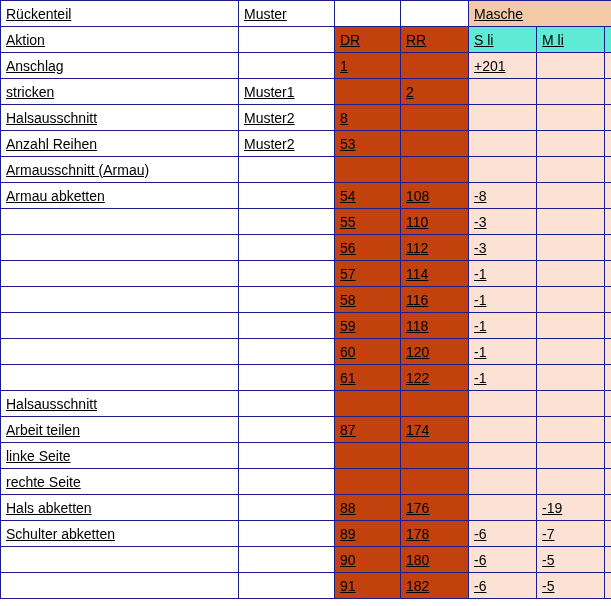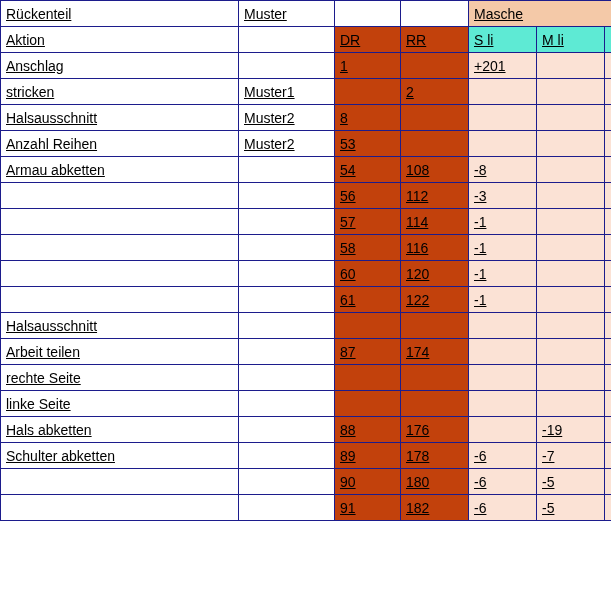--- a/index.html
+++ b/index.html
@@ -134,31 +134,49 @@
       <tr>
         <td>Anzahl Reihen</td>
         <td>Muster2</td>
         <td class="num blue">53</td>
         <td class="num blue-lt"></td>
         <td class="peach "></td>
         <td class="peach "></td>
         <td class="peach"></td>
       </tr>
       <tr>
+        <td>Armausschnitt (Armau)</td>
+        <td></td>
+        <td class="num blue"></td>
+        <td class="num blue-lt"></td>
+        <td class="peach "></td>
+        <td class="peach "></td>
+        <td class="peach"></td>
+      </tr>
+      <tr>
         <td>Armau abketten</td>
         <td></td>
         <td class="num blue">54</td>
         <td class="num blue-lt">108</td>
         <td class="peach red">-8</td>
         <td class="peach "></td>
         <td class="peach"></td>
       </tr>
       <tr>
         <td></td>
         <td></td>
+        <td class="num blue">55</td>
+        <td class="num blue-lt">110</td>
+        <td class="peach red">-3</td>
+        <td class="peach "></td>
+        <td class="peach"></td>
+      </tr>
+      <tr>
+        <td></td>
+        <td></td>
         <td class="num blue">56</td>
         <td class="num blue-lt">112</td>
         <td class="peach red">-3</td>
         <td class="peach "></td>
         <td class="peach"></td>
       </tr>
       <tr>
         <td></td>
         <td></td>
         <td class="num blue">57</td>
@@ -172,20 +190,29 @@
         <td></td>
         <td class="num blue">58</td>
         <td class="num blue-lt">116</td>
         <td class="peach red">-1</td>
         <td class="peach "></td>
         <td class="peach"></td>
       </tr>
       <tr>
         <td></td>
         <td></td>
+        <td class="num blue">59</td>
+        <td class="num blue-lt">118</td>
+        <td class="peach red">-1</td>
+        <td class="peach "></td>
+        <td class="peach"></td>
+      </tr>
+      <tr>
+        <td></td>
+        <td></td>
         <td class="num blue">60</td>
         <td class="num blue-lt">120</td>
         <td class="peach red">-1</td>
         <td class="peach "></td>
         <td class="peach"></td>
       </tr>
       <tr>
         <td></td>
         <td></td>
         <td class="num blue">61</td>
@@ -206,30 +233,30 @@
       <tr>
         <td>Arbeit teilen</td>
         <td></td>
         <td class="num blue">87</td>
         <td class="num blue-lt">174</td>
         <td class="peach "></td>
         <td class="peach "></td>
         <td class="peach"></td>
       </tr>
       <tr>
+        <td>linke Seite</td>
+        <td></td>
+        <td class="num blue"></td>
+        <td class="num blue-lt"></td>
+        <td class="peach "></td>
+        <td class="peach "></td>
+        <td class="peach"></td>
+      </tr>
+      <tr>
         <td>rechte Seite</td>
-        <td></td>
-        <td class="num blue"></td>
-        <td class="num blue-lt"></td>
-        <td class="peach "></td>
-        <td class="peach "></td>
-        <td class="peach"></td>
-      </tr>
-      <tr>
-        <td>linke Seite</td>
         <td></td>
         <td class="num blue"></td>
         <td class="num blue-lt"></td>
         <td class="peach "></td>
         <td class="peach "></td>
         <td class="peach"></td>
       </tr>
       <tr>
         <td>Hals abketten</td>
         <td></td>

